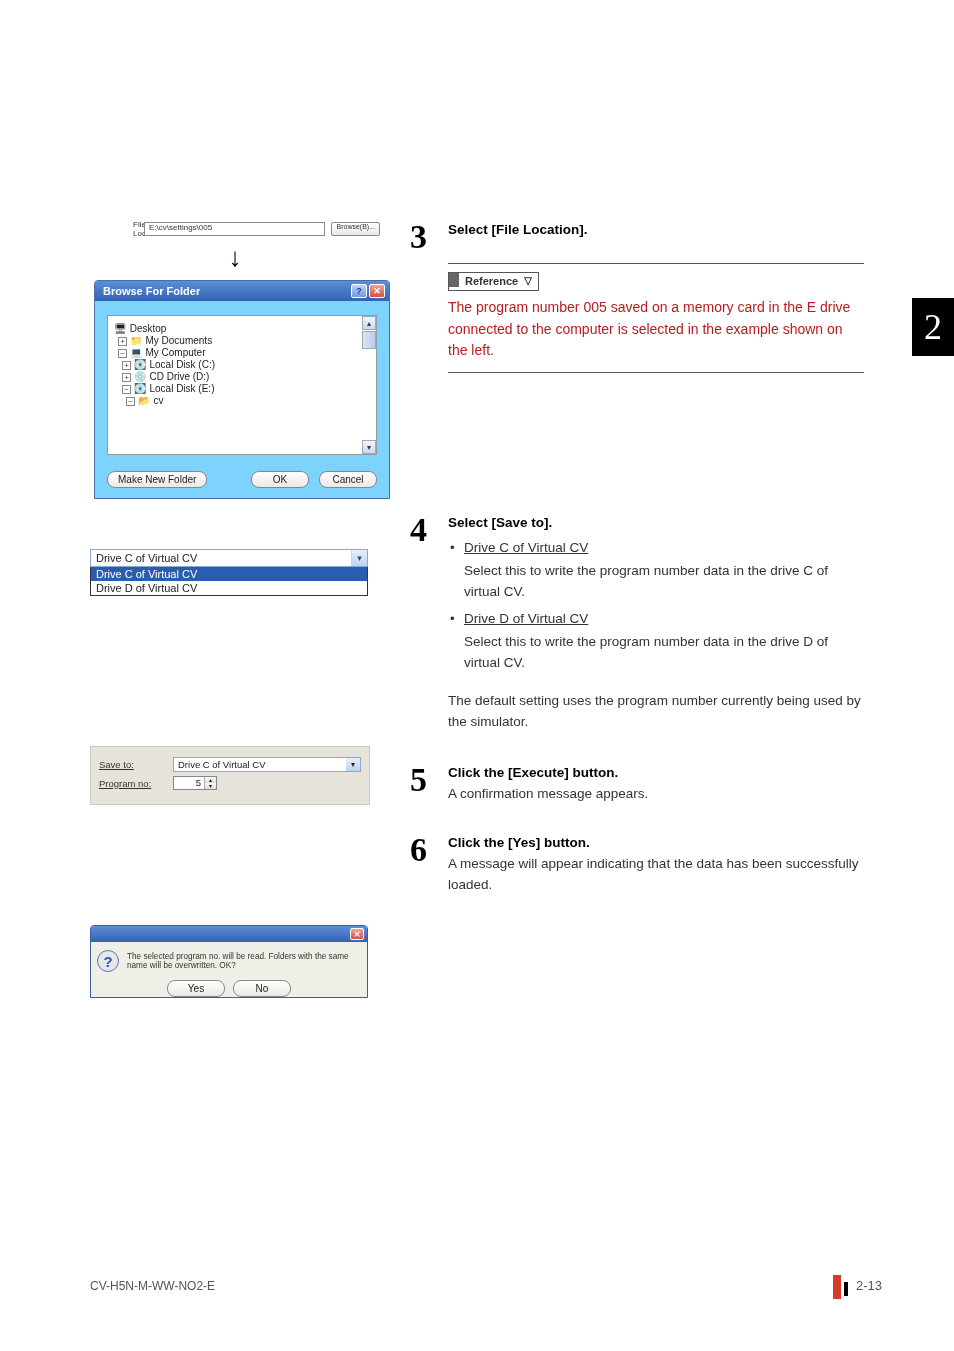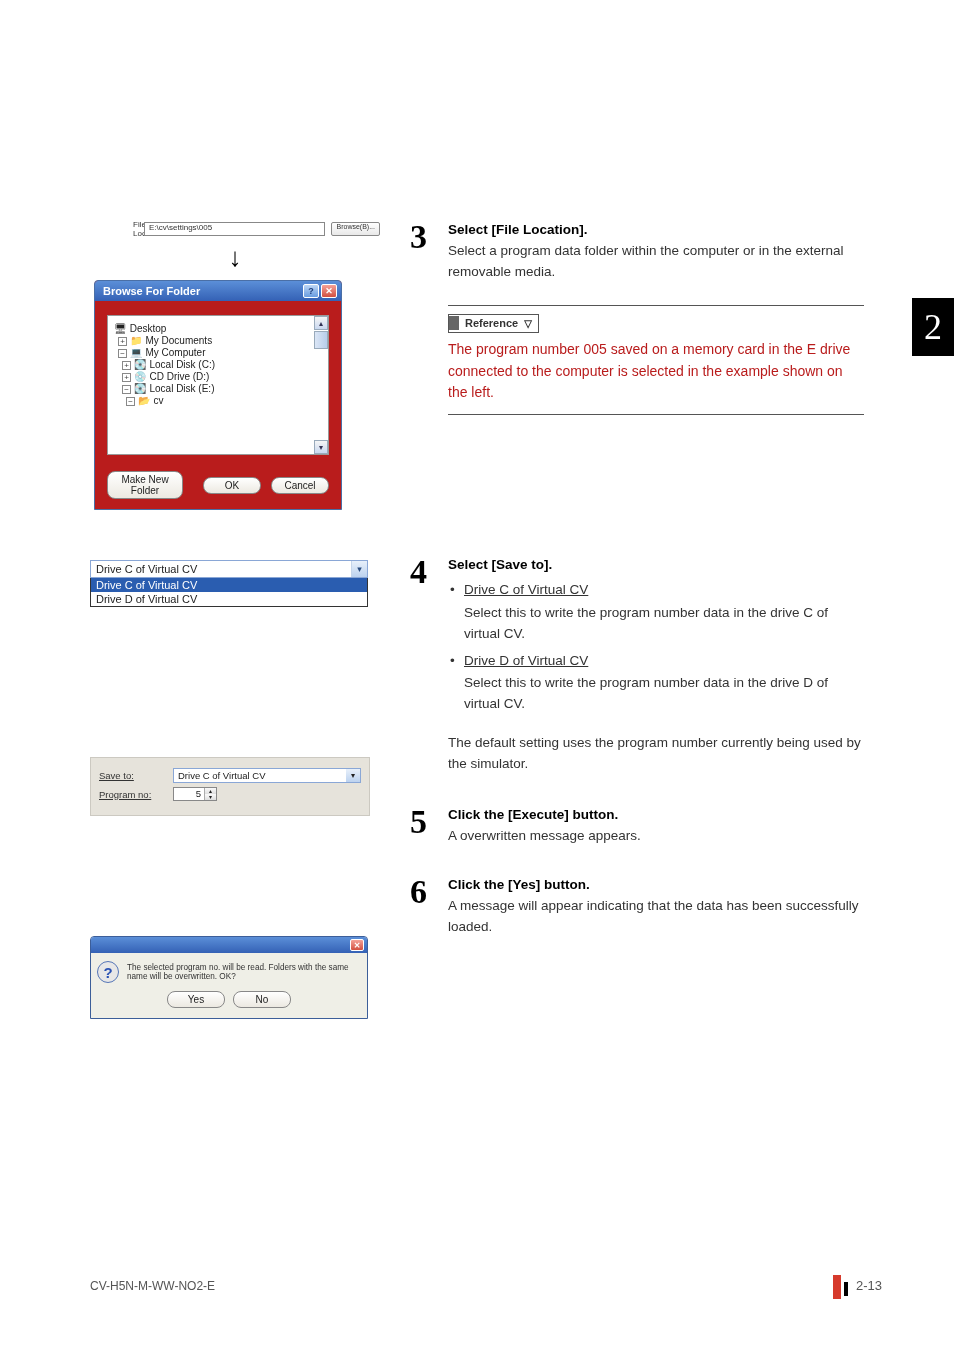--- a/index.html
+++ b/index.html
@@ -41,21 +41,21 @@
   .step-body b { font-weight: bold; color: #000; }
   .bullet-list { margin: 4px 0 0 2px; }
   .bullet-list li { list-style: none; margin-bottom: 6px; }
   .bullet-list .bt { display: flex; }
   .bullet-list .dot { width: 14px; flex-shrink: 0; }
   .bullet-list .u { text-decoration: underline; }
   .sub { margin-left: 14px; margin-top: 2px; }
   .ref-box { margin-top: 22px; }
   .ref-hr { border: 0; border-top: 1px solid #555; margin-bottom: 8px; }
   .ref-label {
-    display: inline-flex; align-items: center;
+    display: inline-flex; 
     border: 1px solid #555; font-size: 11px; font-weight: bold;
     padding-right: 6px; margin-bottom: 6px; color: #333;
   }
   .ref-label .sq { width: 10px; height: 14px; background: #666; margin-right: 6px; }
   .ref-label .arrow { margin-left: 6px; font-size: 10px; }
   .ref-text { font-size: 14px; line-height: 1.55; color: #b91c1c; }
   .ref-hr2 { border: 0; border-top: 1px solid #555; margin-top: 10px; }
 
   .tab-marker {
     position: absolute;
@@ -86,23 +86,23 @@
     border: 1px solid #888; height: 14px; font-size: 7px;
     padding: 0 4px; background: linear-gradient(#fff,#e8e8e8);
     border-radius: 2px;
   }
   .arrow-down {
     text-align: center; font-size: 26px; line-height: 1;
     margin: 6px 0 10px 0; color: #000;
   }
 
   .browse-window {
-    width: 248px; border: 1px solid #4a6fa6;
+    width: 296px; border: 1px solid #4a6fa6;
     border-radius: 4px 4px 0 0; margin-left: 4px;
-    font-size: 10px; background: #b91c1c;
+    font-size: 10px; background: #7dd3fc;
   }
   .title-bar {
     background: linear-gradient(#5b8fd8,#3461b5);
     color: #fff; padding: 3px 4px 3px 8px;
     font-size: 11px; font-weight: bold;
     display: flex; align-items: center;
     border-radius: 3px 3px 0 0;
   }
   .title-bar .spacer { flex: 1; }
   .title-btn {
@@ -205,21 +205,21 @@
     display:flex; align-items:center; padding: 8px 6px; font-size:8.2px; color:#333;
   }
   .q-icon {
     width:22px;height:22px;border-radius:50%;
     background:#e7e7e7; border:1.5px solid #5676b7;
     color:#2951b4; font-weight:bold; font-size:15px;
     display:flex;align-items:center;justify-content:center;
     margin-right:8px; flex-shrink:0;
   }
   .confirm-dialog .btns {
-    display:flex; justify-content:center; gap:8px; padding-bottom:10px;
+    display:flex; justify-content:center; gap:8px; padding-bottom:0;
   }
 
   .footer {
     position: absolute; bottom: 58px; left: 90px; right: 72px;
     display:flex; justify-content:space-between; align-items:flex-end;
     font-size: 12px; color: #555;
   }
   .footer .pn { font-size:13px; }
   .footer .mark {
     display:inline-block; width:8px; background:#d63a2c;
@@ -335,21 +335,20 @@
     </div>
 
   </div>
 
   <div class="right-col">
 
     <div class="step-container">
       <div class="step-num">3</div>
       <div class="step-body">
         <b>Select [File Location].</b><br>
-        <span>Select a program data folder within the computer or in the external removable media.</span>
         <div class="ref-box">
           <hr class="ref-hr">
           <div class="ref-label">
             <span class="sq"></span>
               <span>Reference</span>
               <span class="arrow">▽</span>
           </div>
           <div class="ref-text">The program number 005 saved on a memory card in the E drive connected to the computer is selected in the example shown on the left.</div>
           <hr class="ref-hr2">
         </div>
@@ -377,21 +376,21 @@
           </li>
         </ul>
         <p style="margin-top:18px;">The default setting uses the program number currently being used by the simulator.</p>
       </div>
     </div>
 
     <div class="step-container" style="margin-top:30px;">
       <div class="step-num">5</div>
       <div class="step-body">
         <b>Click the [Execute] button.</b><br>
-        <span>A overwritten message appears.</span>
+        <span>A confirmation message appears.</span>
       </div>
     </div>
 
     <div class="step-container" style="margin-top:18px;">
       <div class="step-num">6</div>
       <div class="step-body">
         <b>Click the [Yes] button.</b><br>
         <span>A message will appear indicating that the data has been successfully loaded.</span>
       </div>
     </div>

